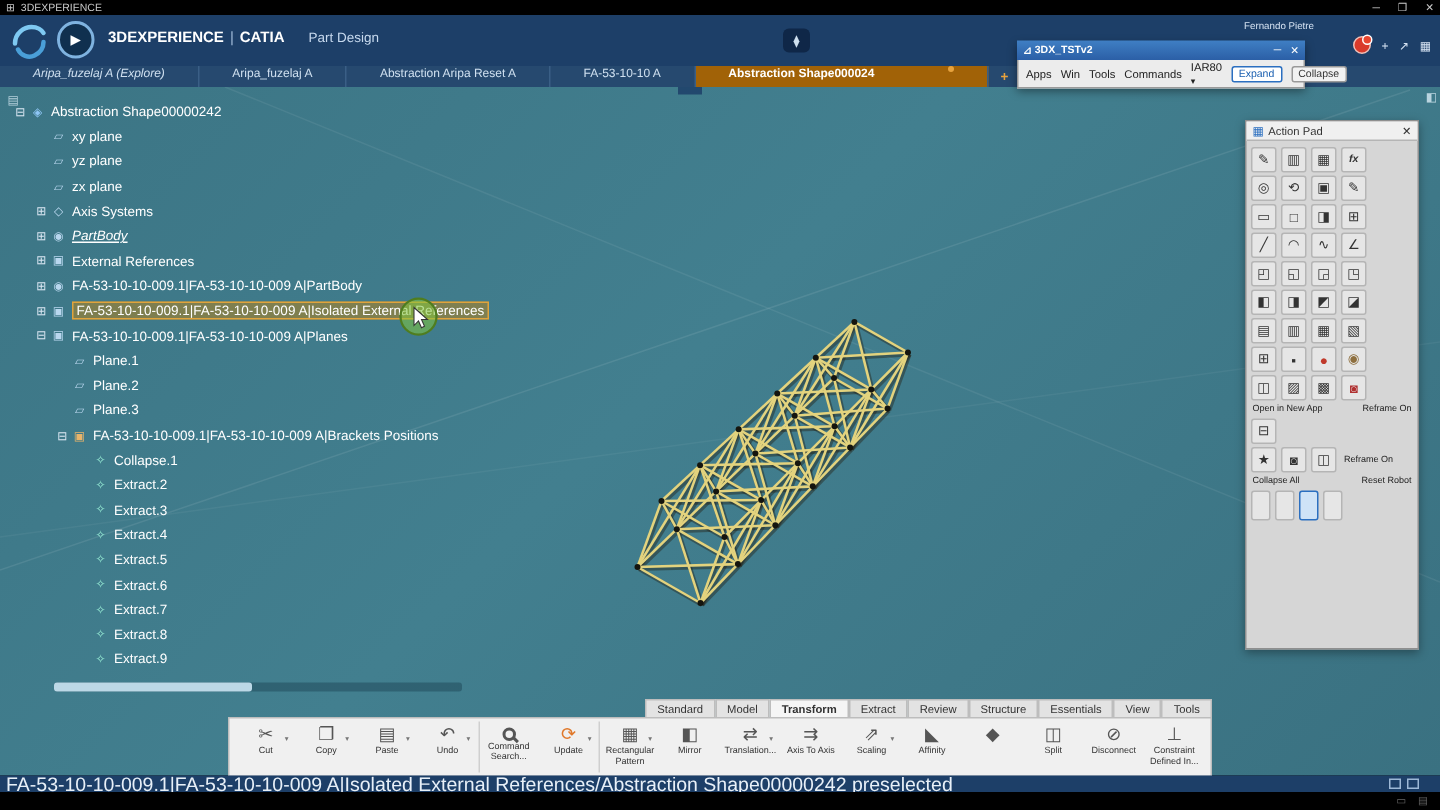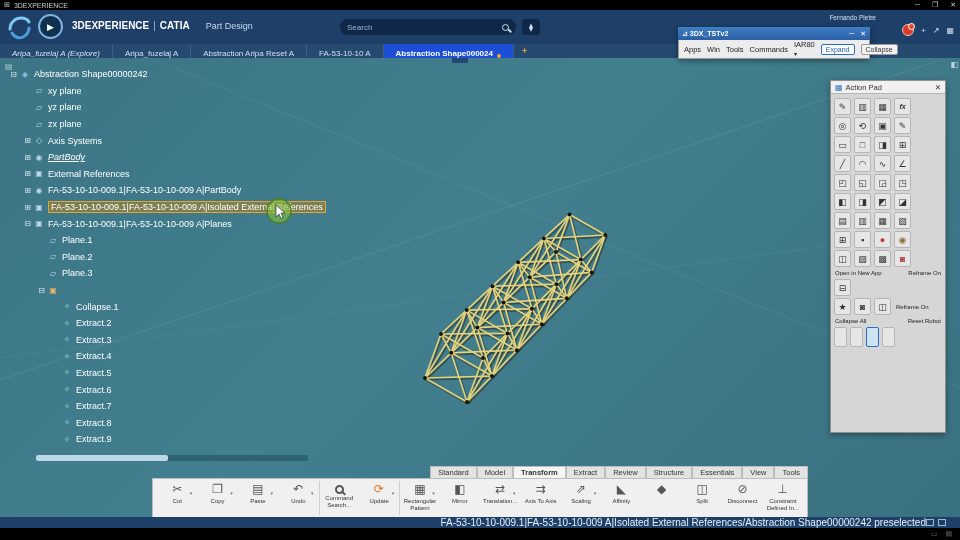--- a/index.html
+++ b/index.html
@@ -33,24 +33,24 @@
   #userarea { position:absolute; right:4px; top:0; height:34px; color:#d5e2f2; }
   #userarea .uname { position:absolute; right:80px; top:4px; font-size:6.5px; white-space:nowrap;}
   #userarea .hicons { position:absolute; right:2px; top:14px; display:flex; gap:7px; align-items:center;}
   .avatar { width:12px; height:12px; border-radius:50%; background:#d93a2b; border:1px solid #f0c0b8; display:inline-block; position:relative;}
   .avatar:after{content:'';position:absolute;right:-2px;top:-2px;width:5px;height:5px;border-radius:50%;background:#e8452f;border:1px solid #fff;}
   .hic { font-size:8px; color:#d5e2f2; }
 
   
   #tabbar { position:absolute; top:44px; left:0; width:960px; height:14px; background:#26496f;
     display:flex; align-items:stretch; z-index:5;}
-  .tab { padding:0 12px; display:flex; align-items:flex-end; border-right:1px solid #3a5f86;
+  .tab { padding:0 22px; display:flex; align-items:flex-start; border-right:1px solid #3a5f86;
     color:#cfe0f0; font-size:8px; white-space:nowrap;}
   .tab.it .tlab { font-style:italic; }
-  .tab.active { background:#1d4ed8; color:#fff; font-weight:bold; }
+  .tab.active { background:#a16207; color:#fff; font-weight:bold;gap:45px; }
   .tab .dot { width:4px; height:4px; border-radius:50%; background:#e8a33d; margin-left:4px; }
   .tab-add { padding:0 8px; display:flex; align-items:center; color:#e8a33d; font-size:9px; font-weight:bold;}
 
   
   #viewport { position:absolute; top:58px; left:0; width:960px; height:459px;
     background:linear-gradient(135deg,#3c7585 0%,#427f8f 45%,#3a7181 100%); z-index:1;}
   #scene { position:absolute; top:0; left:0; }
   #vp-corner-icon { position:absolute; left:5px; top:4px; color:#cfe4ee; font-size:8px; opacity:.8;}
   #vp-handle { position:absolute; left:452px; top:0; width:16px; height:5px; background:#1d3f68; opacity:.85;}
   #panel-expand { position:absolute; right:2px; top:2px; color:#cfe4ee; font-size:8px; opacity:.85;}
@@ -111,21 +111,21 @@
   .rtool .rico { font-size:12px; color:#555; line-height:13px; height:14px;}
   .rtool .rico.orange { color:#e0782a; }
   .rtool .rcaret { position:absolute; right:5px; top:9px; font-size:5px; color:#777;}
   .rtool .rlab { font-size:6px; color:#333; text-align:center; line-height:6.5px; margin-top:1px;}
   .mag2 { width:9px; height:9px; border:2px solid #555; border-radius:50%; position:relative; margin-top:2px;}
   .mag2:after { content:''; position:absolute; width:5px; height:2px; background:#555;
     transform:rotate(45deg); right:-4px; bottom:-2px;}
 
   
   #statusbar { position:absolute; top:517px; left:0; width:960px; height:11px; background:#1d3f68;
-    z-index:10; color:#e8f0f8; font-size:10px; line-height:11px; padding-left:4px; display:flex; justify-content:flex-end;}
+    z-index:10; color:#e8f0f8; font-size:13px; line-height:11px; padding-left:4px; display:flex; justify-content:space-between;}
   #statusbar .sright { display:flex; gap:4px; align-items:center; padding-right:14px;}
   #statusbar .sbox { width:8px; height:7px; border:1px solid #9db8d6; }
   #bottomstrip { position:absolute; top:528px; left:0; width:960px; height:12px; background:#000;
     z-index:20; color:#666; font-size:7px; display:flex; justify-content:flex-end; align-items:center; gap:8px; padding-right:8px;}
 
   
   #cursor { position:absolute; left:265px; top:197px; z-index:15; }
 </style>
 </head>
 <body>
@@ -147,24 +147,20 @@
   <div id="header">
     <svg id="logo" width="28" height="26" viewBox="0 0 28 26">
       <path d="M4 15c0-7 6-11 11-11 4 0 7 2 8 4" stroke="#7ec9f2" fill="none" stroke-width="3" stroke-linecap="round"></path>
       <path d="M6 19c2 4 7 6 11 4 4-2 6-5 6-9" stroke="#4a9fd8" fill="none" stroke-width="3" stroke-linecap="round"></path>
     </svg>
     <div id="compass">
         <span>▶</span>
       </div>
     <div id="brand">
       <b>3DEXPERIENCE</b><span class="sep">|</span><b>CATIA</b><span class="module">Part Design</span>
-    </div>
-    <div id="searchbox">
-      <span class="search-text">Search</span>
-      <span class="mag"></span>
     </div>
     <div id="tagbtn">
         <span>⧫</span>
       </div>
     <div id="userarea">
       <div class="uname">Fernando Pietre</div>
       <div class="hicons">
         <span class="avatar"></span>
         <span class="hic">+</span>
         <span class="hic">↗</span>
@@ -458,20 +454,21 @@
         <span class="tlabel">Plane.2</span>
       </div>
       <div class="trow" style="padding-left: 30px;">
         <span class="texp"></span>
         <span class="ticon plane">▱</span>
         <span class="tlabel">Plane.3</span>
       </div>
       <div class="trow" style="padding-left: 30px;">
         <span class="texp">⊟</span>
         <span class="ticon br">▣</span>
+        <span class="tlabel">FA-53-10-10-009.1|FA-53-10-10-009 A|Brackets Positions</span>
       </div>
       <div class="trow" style="padding-left: 44px;">
         <span class="texp"></span>
         <span class="ticon ex">✧</span>
         <span class="tlabel">Collapse.1</span>
       </div>
       <div class="trow" style="padding-left: 44px;">
         <span class="texp"></span>
         <span class="ticon ex">✧</span>
         <span class="tlabel">Extract.2</span>

